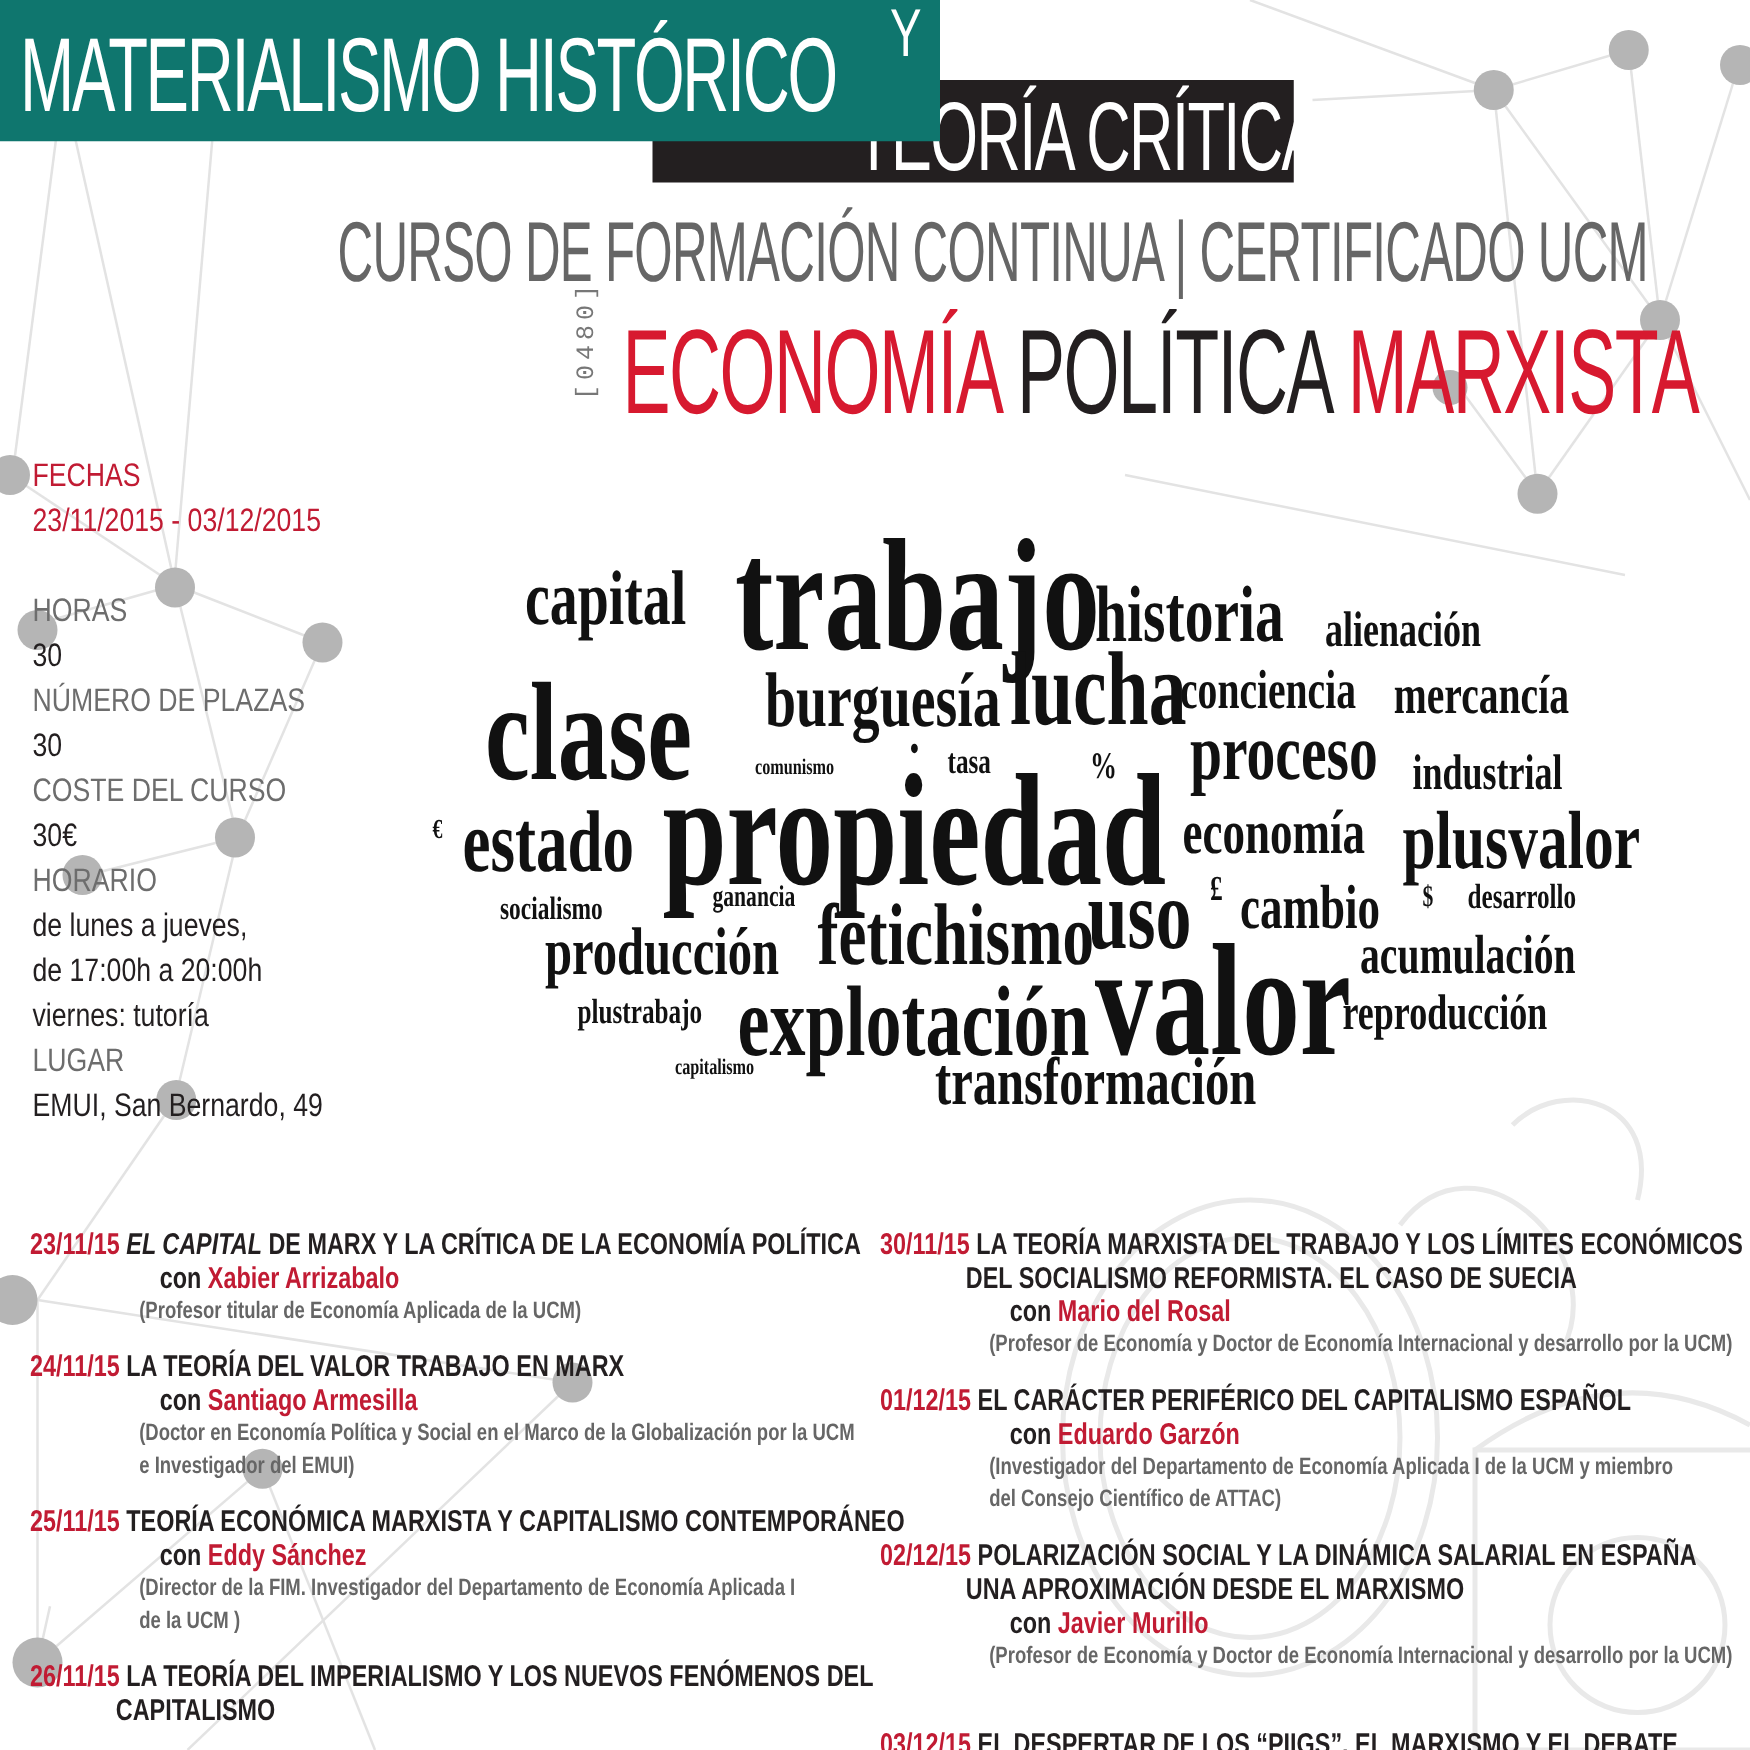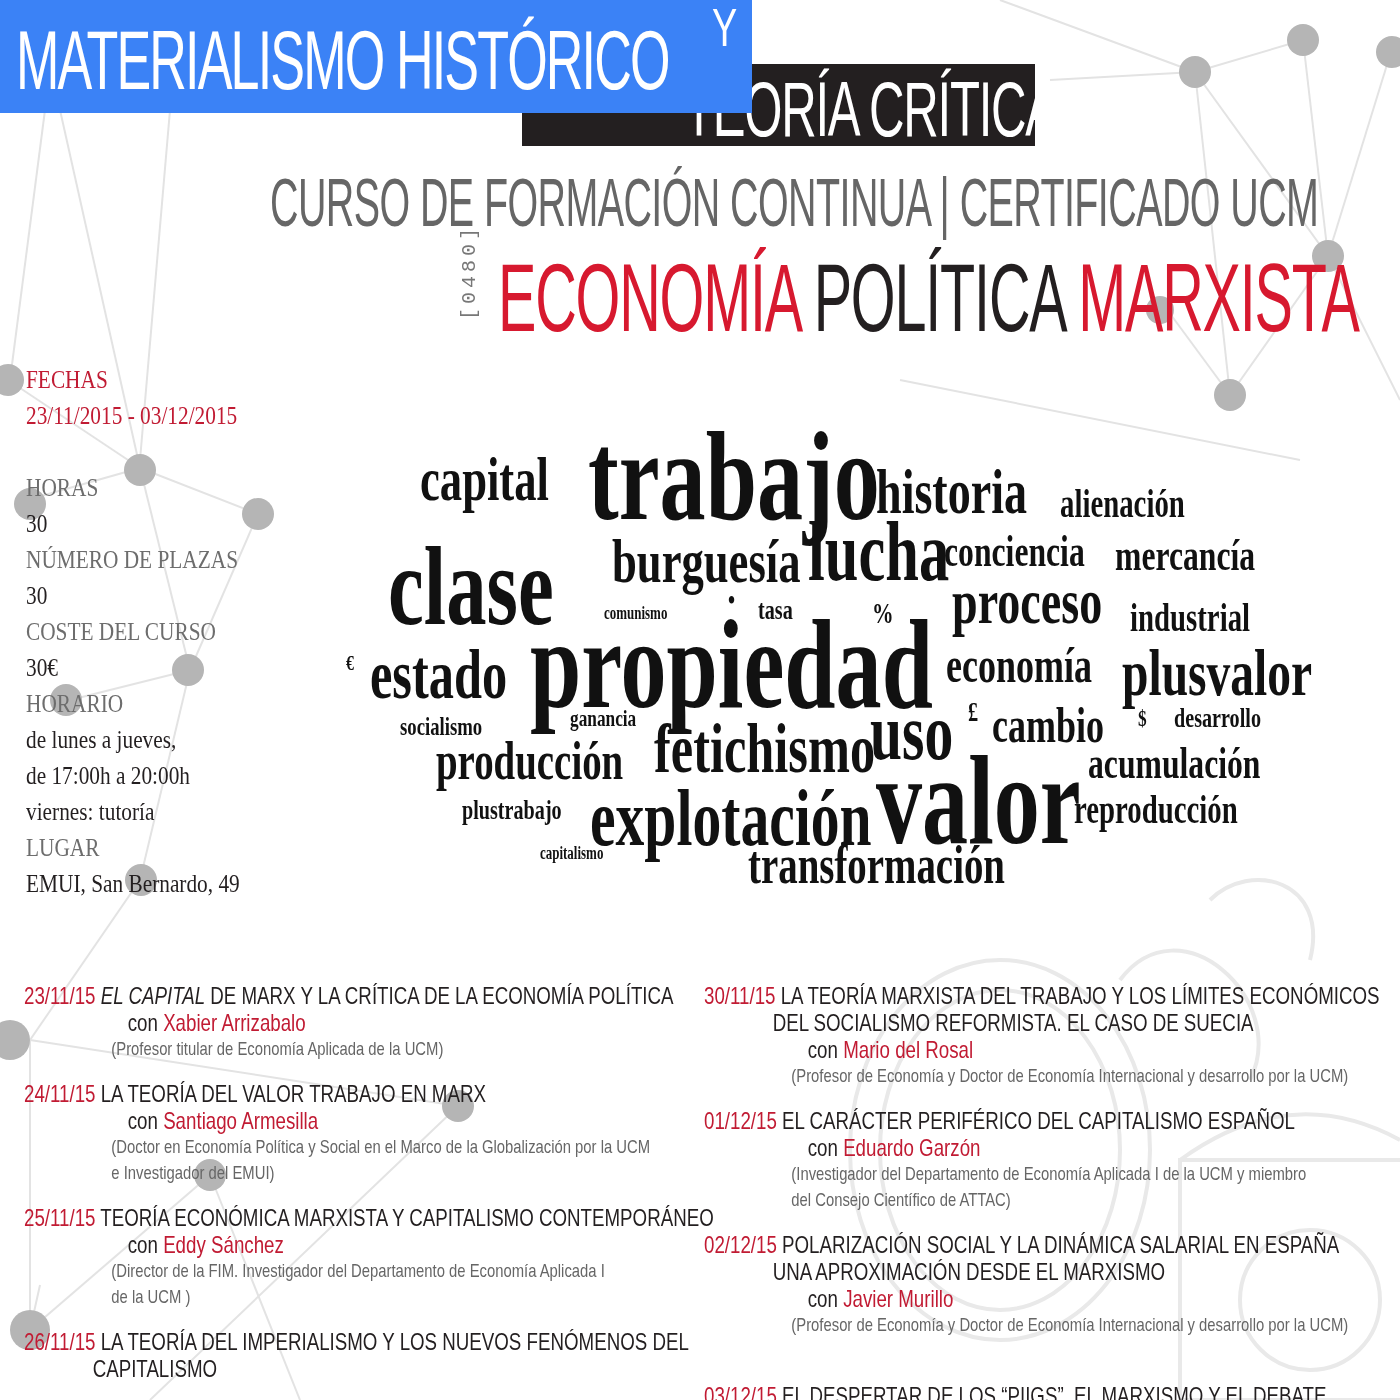--- a/index.html
+++ b/index.html
@@ -7,21 +7,21 @@
     width:1400px; height:1400px; overflow:hidden; position:relative;
     background:#ffffff;
     font-family:"Liberation Sans", sans-serif;
   }
   .cond { font-family:"Liberation Sans Narrow","Liberation Sans", sans-serif; }
   #bg { position:absolute; left:0; top:0; width:1400px; height:1400px; z-index:0; }
 
   
   .title-red {
     position:absolute; left:0; top:0; width:752px; height:113px;
-    background:#3b82f6; z-index:2;
+    background:#0f766e; z-index:2;
   }
   .title-red span {
     position:absolute; left:16px; top:14px;
     color:#fff; font-size:84px; line-height:92px; letter-spacing:-3px;
     transform:scaleX(0.62); transform-origin:left top; white-space:nowrap;
   }
   .title-y {
     position:absolute; left:712px; top:0px; color:#fff; font-size:54px; line-height:54px;
     transform:scaleX(0.7); transform-origin:left top; z-index:4;
   }
@@ -46,37 +46,37 @@
   }
   .course-title {
     position:absolute; left:498px; top:250px; font-size:96px; line-height:96px;
     letter-spacing:-2px; transform:scaleX(0.6); transform-origin:left top;
     white-space:nowrap; z-index:2;
   }
   .red { color:#d7192f; }
   .dark { color:#231f20; }
 
   
-  .info { position:absolute; left:26px; top:362px; z-index:2;font-family:Liberation Serif, serif; }
+  .info { position:absolute; left:26px; top:362px; z-index:2; }
   .info .row { font-size:26px; line-height:36px; transform:scaleX(0.82); transform-origin:left top; white-space:nowrap; }
   .info .lbl-red { color:#c11b33; }
   .info .lbl-grey { color:#6d6d6d; }
   .info .val { color:#231f20; }
   .gap { height:36px; }
 
   
   .cloud { position:absolute; left:0; top:0; width:1400px; height:1396px; z-index:2; pointer-events:none; }
   .w {
     position:absolute; font-family:"Liberation Serif","DejaVu Serif", serif; font-weight:bold;
     color:#111; white-space:nowrap; transform-origin:left top; line-height:1;
     pointer-events:auto;
   }
 
   
-  .sched { position:absolute; z-index:2; }
+  .sched { position:absolute; z-index:2;font-weight:bold; }
   .sess { position:relative; }
   .sess .line1 { font-size:24px; line-height:27px; color:#231f20; transform:scaleX(0.78); transform-origin:left top; white-space:nowrap; }
   .sess .date { color:#c11b33; }
   .sess .indent { padding-left:88px; }
   .sess .con { padding-left:133px; font-size:24px; line-height:27px; color:#231f20; transform:scaleX(0.78); transform-origin:left top; white-space:nowrap; }
   .sess .con .name { color:#c11b33; }
   .sess .bio { padding-left:112px; font-size:19px; line-height:26px; color:#666; transform:scaleX(0.78); transform-origin:left top; white-space:nowrap; }
   .sess em { font-style:italic; }
 </style>
 </head>

